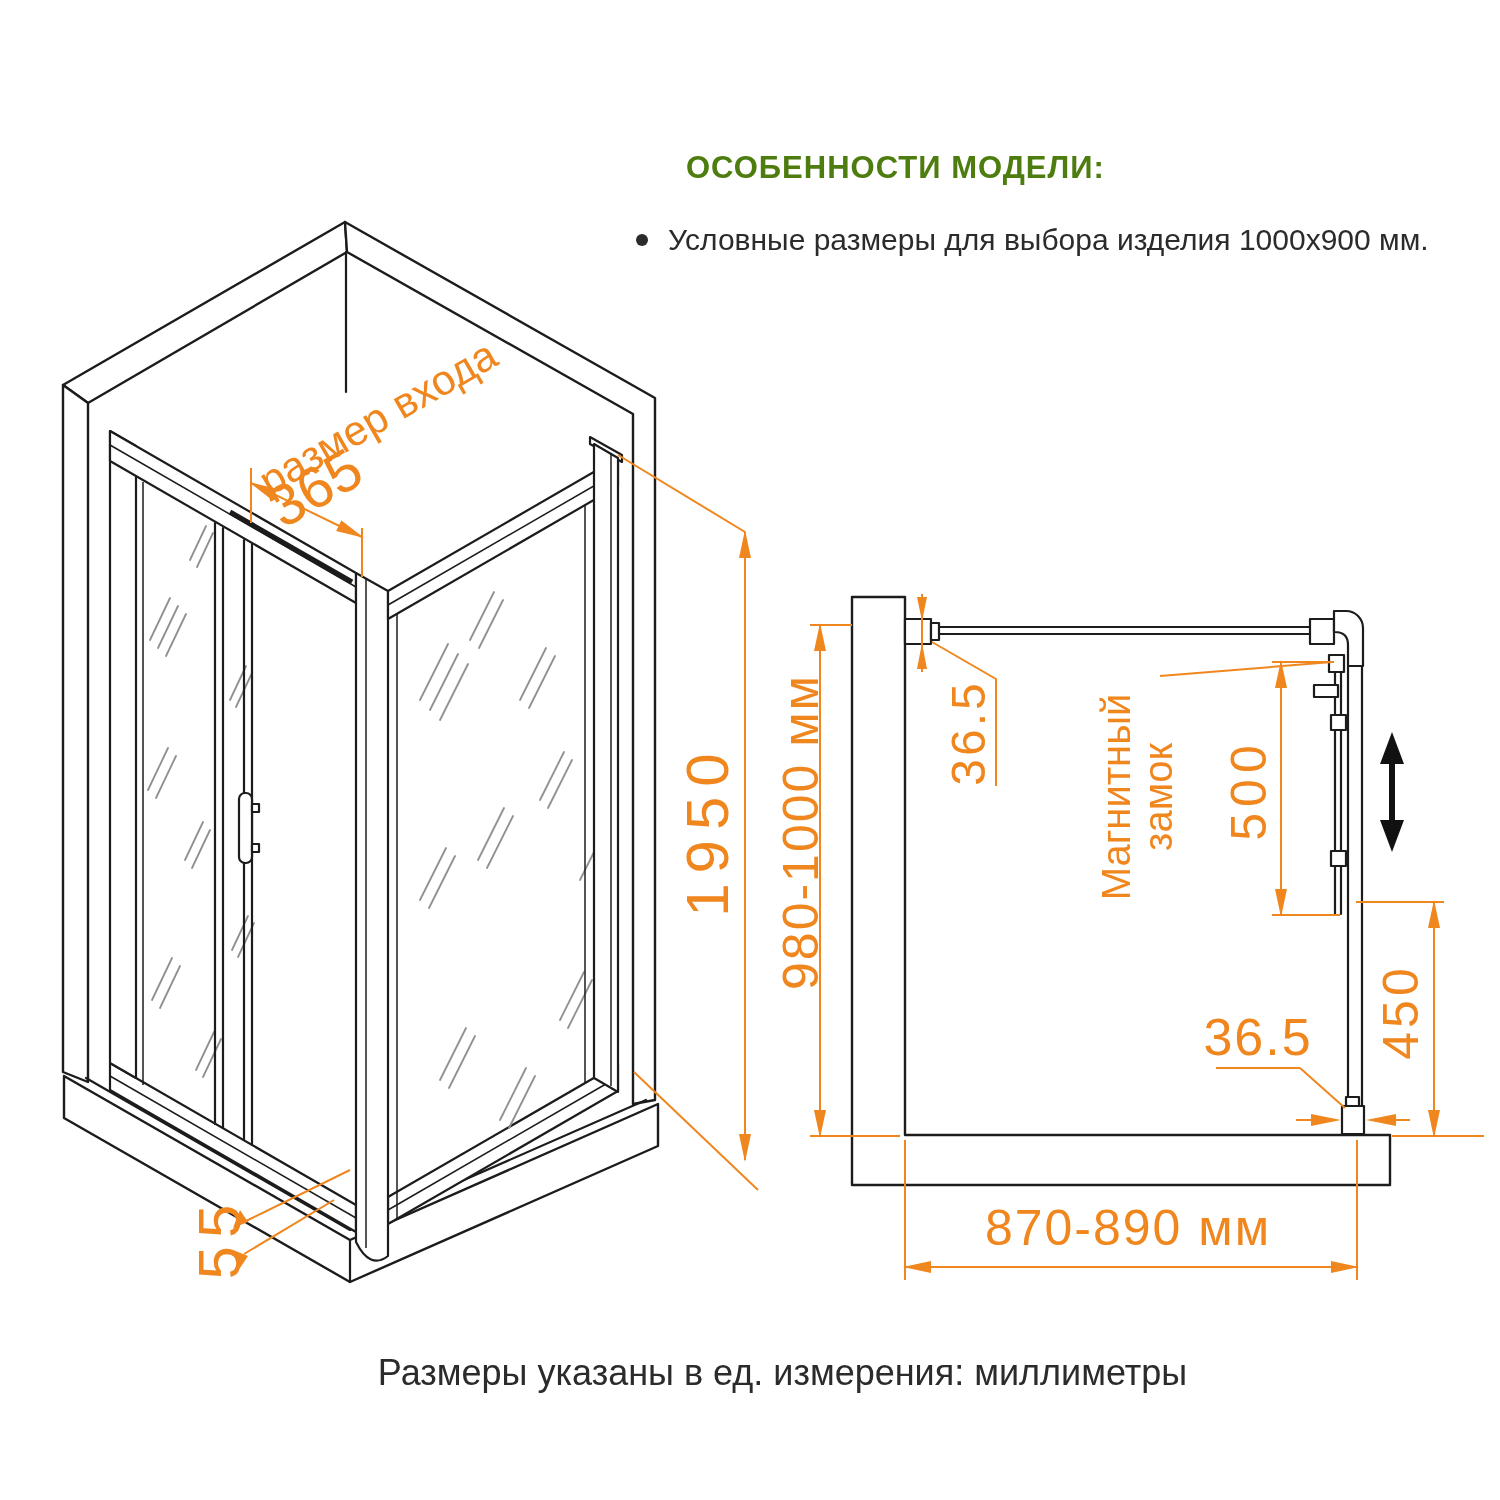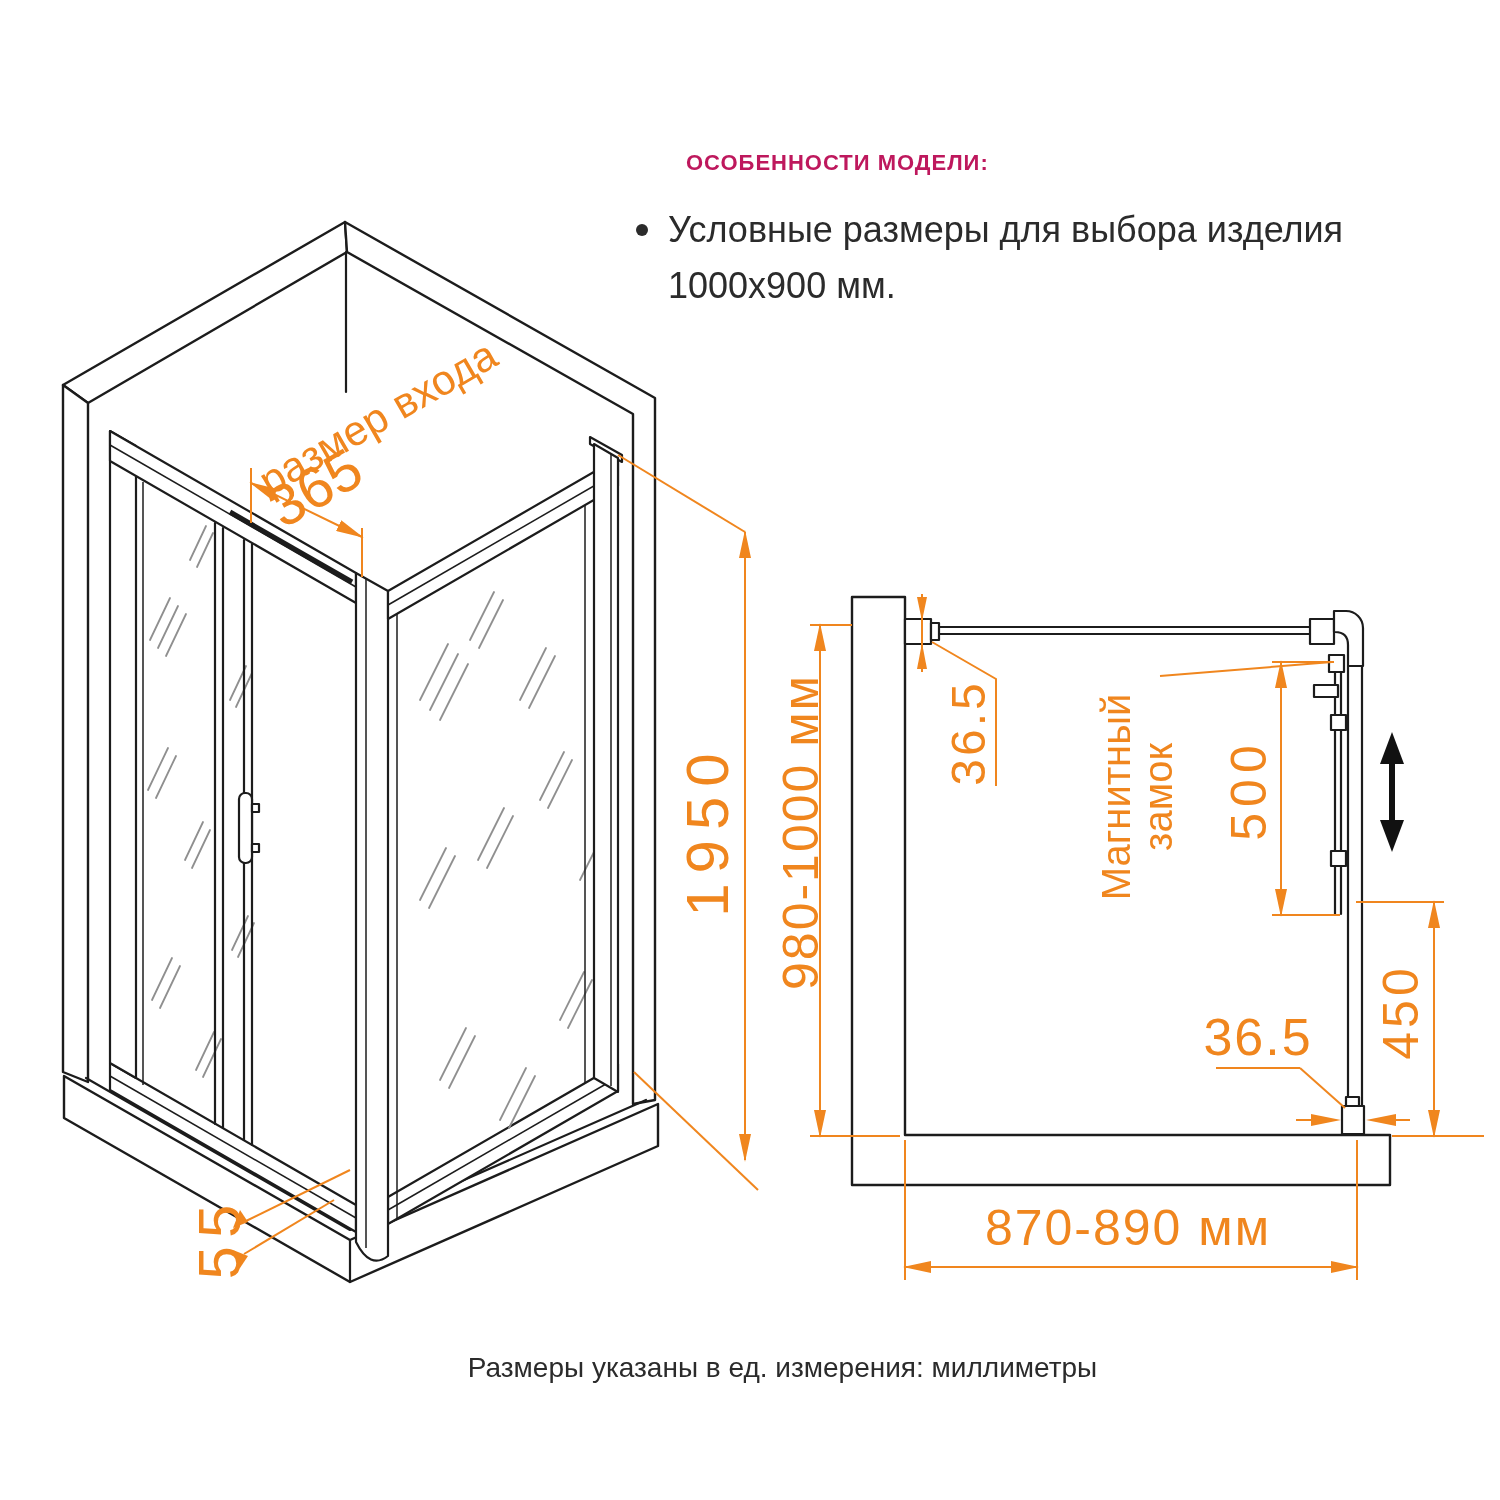--- a/index.html
+++ b/index.html
@@ -2,29 +2,29 @@
 <html><head>
 <meta charset="utf-8">
 <style>
   html,body{margin:0;padding:0;background:#ffffff;}
   #canvas{position:relative;width:1500px;height:1500px;background:#fff;overflow:hidden;
           font-family:"Liberation Sans",sans-serif;}
   #drawing{position:absolute;left:0;top:0;}
 
   
   #features{position:absolute;left:630px;top:150px;width:830px;color:#2b2b2b;}
-  #features h2{margin:0 0 26px 56px;font-size:22px;font-weight:700;letter-spacing:1px;color:#be185d;}
+  #features h2{margin:0 0 26px 56px;font-size:31px;font-weight:700;letter-spacing:1px;color:#4d7c0f;}
   #features ul{list-style:none;margin:0;padding:0;width:800px;}
-  #features li{position:relative;padding-left:38px;font-size:36px;line-height:56px;color:#2b2b2b;}
+  #features li{position:relative;padding-left:38px;font-size:30px;line-height:56px;color:#2b2b2b;}
   #features li::before{content:"";position:absolute;left:6px;top:22px;width:12px;height:12px;
           border-radius:50%;background:#2b2b2b;}
 
   
   #footer-note{position:absolute;left:65px;right:0;top:1352px;text-align:center;
-          font-size:28px;color:#2b2b2b;}
+          font-size:36px;color:#2b2b2b;}
 
   
   .blk{stroke:#1c1c1c;stroke-width:2.2;fill:none;stroke-linejoin:round;stroke-linecap:round;}
   .blkf{stroke:#1c1c1c;stroke-width:2.2;fill:#ffffff;stroke-linejoin:round;}
   .wall{stroke:#1c1c1c;stroke-width:2.4;fill:#ffffff;stroke-linejoin:round;}
   .thin{stroke:#1c1c1c;stroke-width:1.5;fill:none;}
   .track{stroke:#1c1c1c;stroke-width:5;fill:none;}
   .hatch{stroke:#8f8f8f;stroke-width:1.8;stroke-linecap:round;}
   .dim{stroke:#F0861E;stroke-width:2;fill:none;}
   .dimf{fill:#F0861E;stroke:none;}

